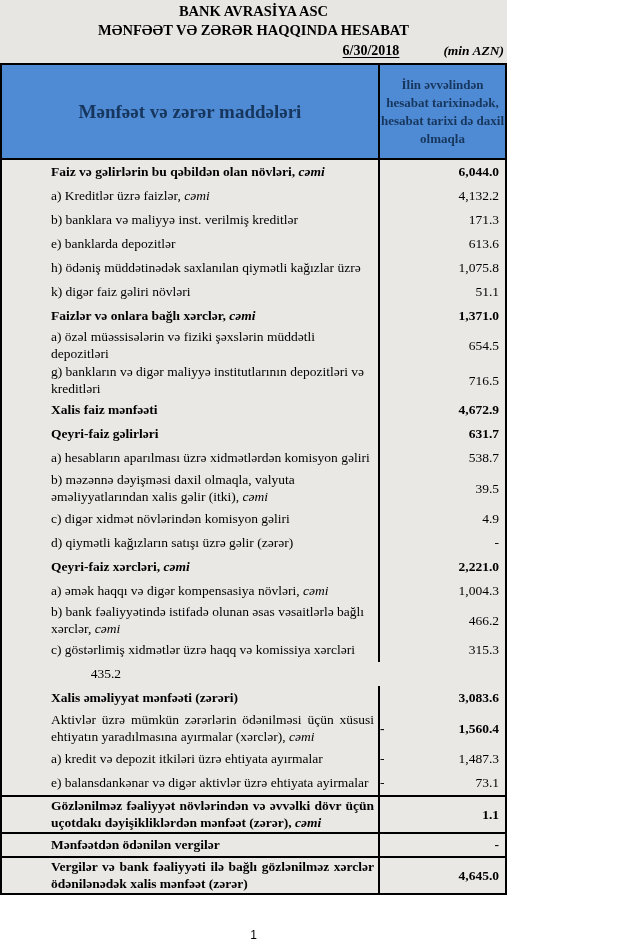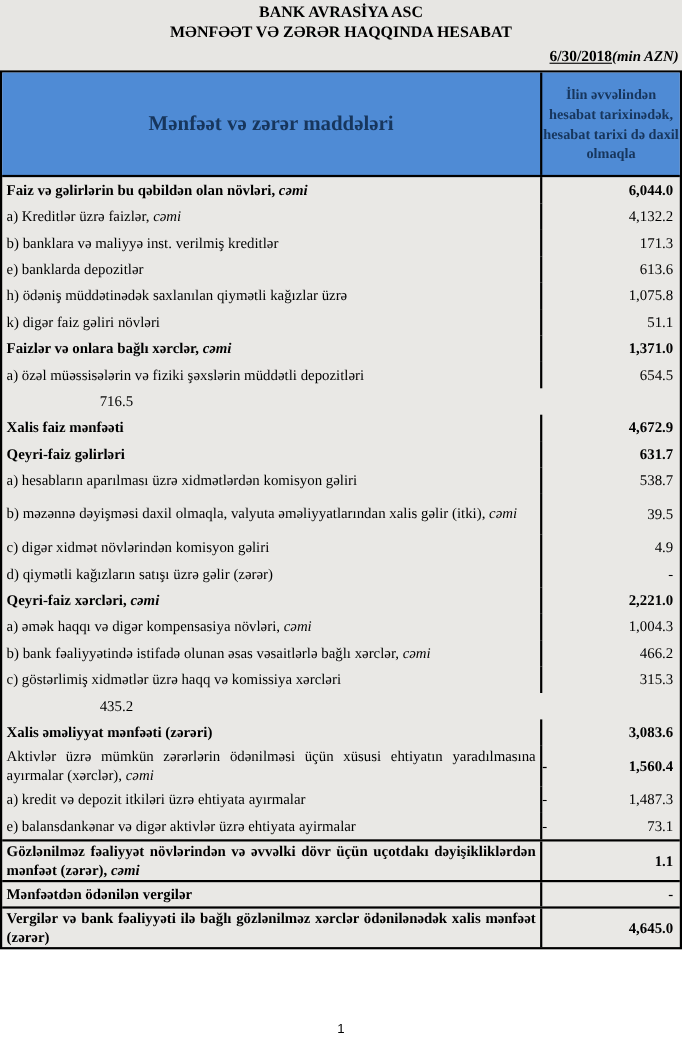--- a/index.html
+++ b/index.html
@@ -2,43 +2,43 @@
 <html style="--header-bg: #4f8bd5; --header-text: #17365d; --cell-bg: #e9e8e5; --band-bg: #e7e6e3; --border: #000000;"><head>
 <meta charset="utf-8">
 <style>
   :root{
     --header-bg:#4f8bd5; --header-text:#17365d; --cell-bg:#e9e8e5;
     --band-bg:#e7e6e3; --border:#000000; --page-bg:#ffffff;
   }
   *{box-sizing:border-box;margin:0;padding:0;}
   html,body{background:#fff;}
   body{width:620px;font-family:"Liberation Serif","DejaVu Serif",serif;}
-  .page{width:620px;height:950px;background:var(--page-bg,#fff);position:relative;overflow:hidden;}
+  .page{width:507px;height:950px;background:var(--page-bg,#fff);position:relative;overflow:hidden;}
 
   
   .band{background:var(--band-bg,#e7e6e3);padding:2px 0 2px 0;}
   .t1,.t2{text-align:center;font-weight:bold;font-size:14.5px;line-height:19px;color:#000;}
-  .dateline{display:flex;justify-content:flex-end;align-items:baseline;padding-right:3px;line-height:21px;}
+  .dateline{display:flex;justify-content:flex-end;align-items:baseline;gap:44px;padding-right:3px;line-height:21px;}
   .date{font-weight:bold;font-size:14px;text-decoration:underline;text-underline-offset:2px;}
   .unit{font-style:italic;font-weight:bold;font-size:13.5px;}
 
   
   .tbl{border:2px solid var(--border,#000);background:var(--cell-bg,#e9e8e5);}
   .thead{display:flex;background:var(--header-bg,#4f8bd5);color:var(--header-text,#17365d);
          font-weight:bold;border-bottom:2px solid var(--border,#000);min-height:95px;}
   .th1{flex:1 1 auto;display:flex;align-items:center;justify-content:center;
        border-right:2px solid var(--border,#000);font-size:19px;padding:16px 8px;text-align:center;}
   .th2{flex:0 0 125px;display:flex;align-items:center;justify-content:center;
        font-size:13px;line-height:18px;text-align:center;padding:3px 0;}
 
   .row{display:flex;min-height:24px;}
   .row.tall{min-height:37px;}
   .row.sep{border-top:2px solid var(--border,#000);}
   .lbl{flex:1 1 auto;display:flex;align-items:center;border-right:2px solid var(--border,#000);
-       padding:1px 4px 1px 4px;font-size:13.5px;line-height:16.5px;color:#000;}
+       padding:1px 4px 1px 4px;font-size:13.5px;line-height:16.5px;color:#000;margin-left:45px;}
   .lbl p{width:100%;}
   .row.just .lbl p{text-align:justify;}
   .val{flex:0 0 125px;display:flex;align-items:center;justify-content:space-between;
        padding:1px 6px 1px 0;font-size:13.5px;color:#000;}
   .val .num{margin-left:auto;}
   .row.bold .lbl, .row.bold .val{font-weight:bold;}
   .row.vbold .val{font-weight:bold;}
   .suffix{font-style:italic;}
 
   .pageno{position:absolute;left:0;right:0;bottom:8px;text-align:center;
@@ -138,20 +138,23 @@
     <div class="lbl">
       <p><span class="lbl-text">a) özəl müəssisələrin və fiziki şəxslərin müddətli depozitləri</span><span class="suffix"></span></p>
     </div>
     <div class="val">
       <span class="minus"></span>
       <span class="num">654.5</span>
     </div>
   </div>
 
   <div class="row">
+    <div class="lbl">
+      <p><span class="lbl-text">g) bankların və digər maliyyə institutlarının depozitləri və kreditləri</span><span class="suffix"></span></p>
+    </div>
     <div class="val">
       <span class="minus"></span>
       <span class="num">716.5</span>
     </div>
   </div>
 
   <div class="row bold">
     <div class="lbl">
       <p><span class="lbl-text">Xalis faiz mənfəəti</span><span class="suffix"></span></p>
     </div>

